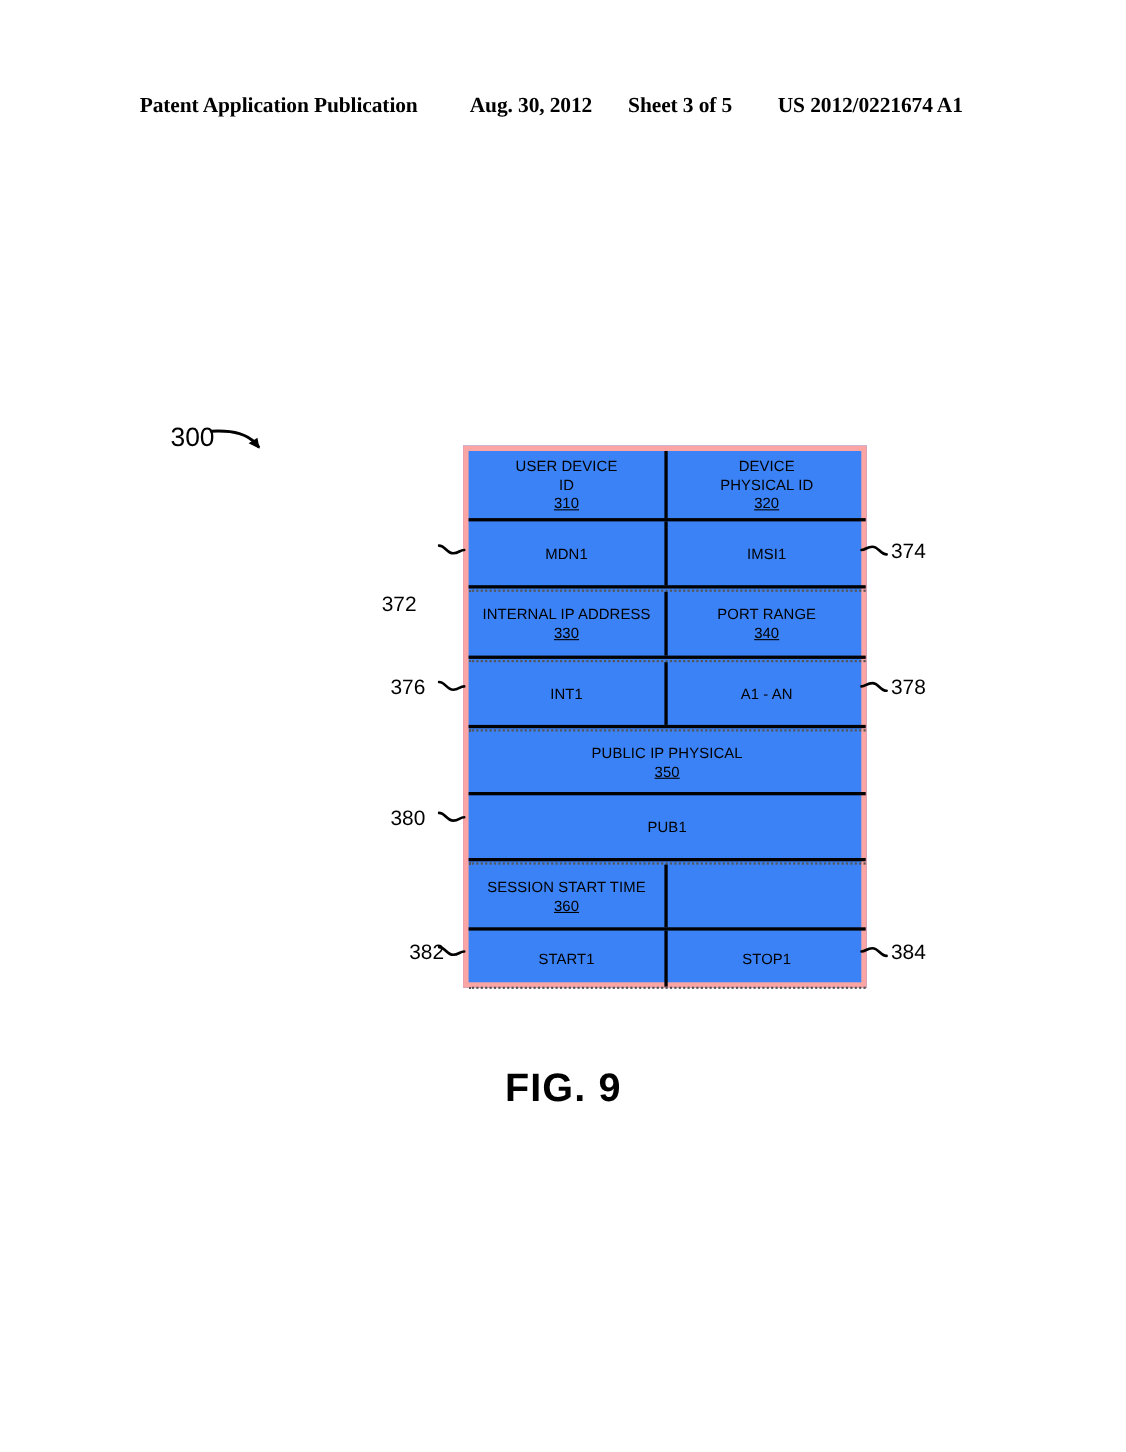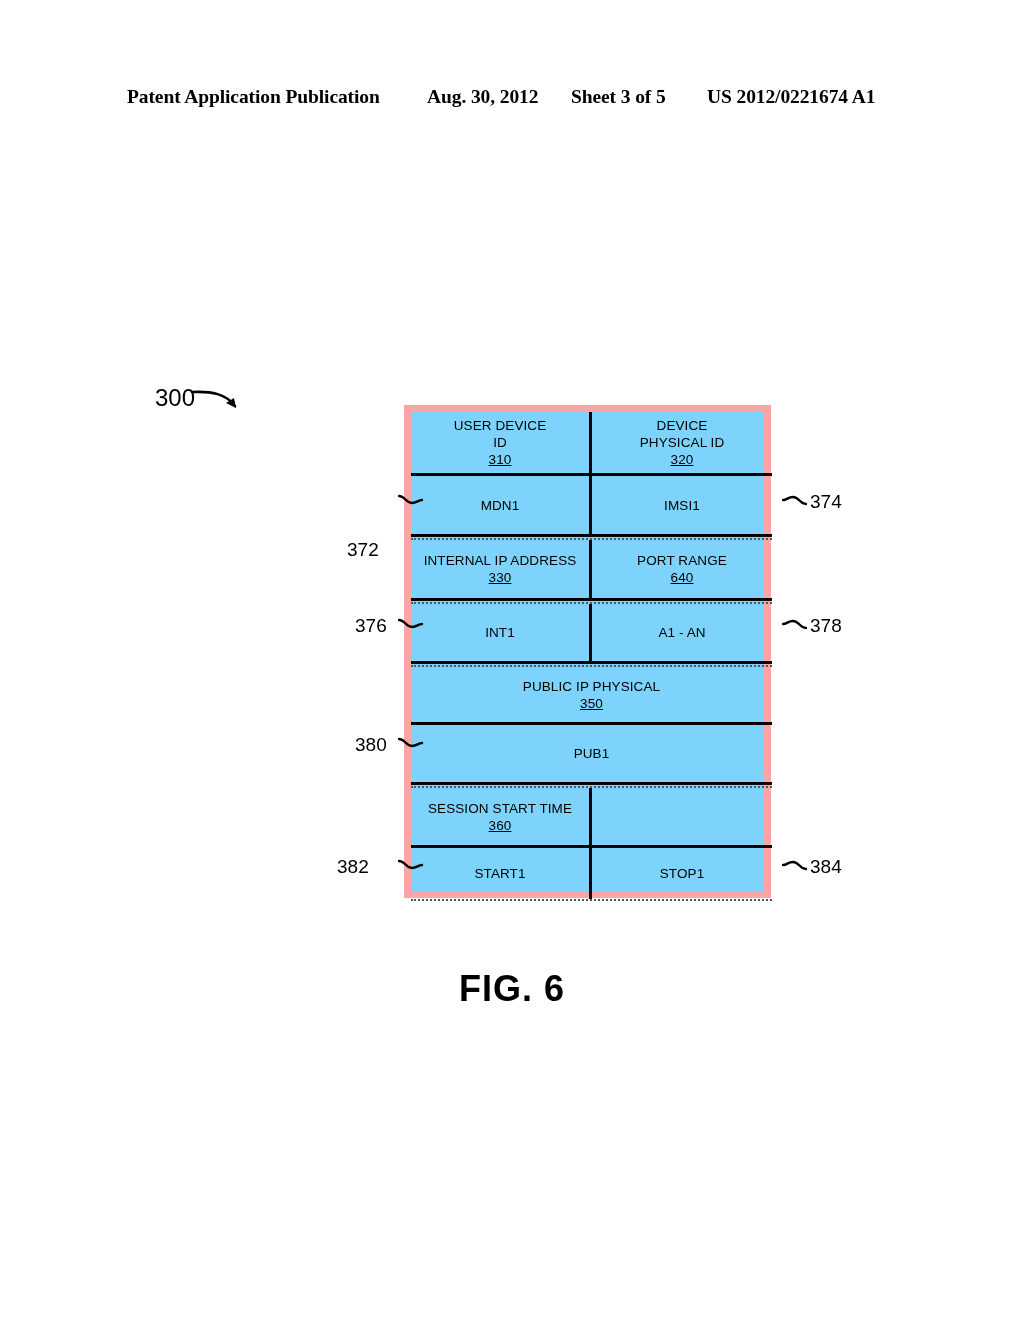--- a/index.html
+++ b/index.html
@@ -53,27 +53,27 @@
   }
   #arrow-300 {
     position: absolute;
     left: 190px;
     top: 382px;
   }
 
   
   #data-table {
     position: absolute;
-    left: 404px;
+    left: 421px;
     top: 405px;
     width: 367px;
     height: 493px;
     box-sizing: border-box;
-    border: 7px solid #fca5a5;
-    background: #7dd3fc;
+    border: 5px solid #fca5a5;
+    background: #3b82f6;
   }
   .trow {
     position: absolute;
     left: 0;
     width: 361px;
     box-sizing: border-box;
     display: flex;
   }
   .tcell {
     box-sizing: border-box;
@@ -176,21 +176,21 @@
     <div class="hr-solid" style="top:122px;"></div>
     <div class="hr-dotted" style="top:126px;"></div>
 
     <div class="trow" style="top:128px; height:58px;">
       <div class="tcell left vdiv">
         <span>INTERNAL IP ADDRESS</span>
         <span class="num-underline">330</span>
       </div>
       <div class="tcell right">
         <span>PORT RANGE</span>
-        <span class="num-underline">640</span>
+        <span class="num-underline">340</span>
       </div>
     </div>
     <div class="hr-solid" style="top:186px;"></div>
     <div class="hr-dotted" style="top:190px;"></div>
 
     <div class="trow" style="top:192px; height:57px;">
       <div class="tcell left vdiv">
         <span>INT1</span>
       </div>
       <div class="tcell right">
@@ -244,35 +244,35 @@
   <span class="ref-label" style="left:355px; top:615px;">376</span>
   <svg class="squiggle" style="left:398px; top:612px;" width="26" height="24" viewBox="0 0 26 24">
     <path d="M1,8 C7,8 8,15 14,15 C19,15 20,12 24,12" stroke="#000" stroke-width="2.4" fill="none" stroke-linecap="round"></path>
   </svg>
 
   <span class="ref-label" style="left:355px; top:734px;">380</span>
   <svg class="squiggle" style="left:398px; top:731px;" width="26" height="24" viewBox="0 0 26 24">
     <path d="M1,8 C7,8 8,15 14,15 C19,15 20,12 24,12" stroke="#000" stroke-width="2.4" fill="none" stroke-linecap="round"></path>
   </svg>
 
-  <span class="ref-label" style="left:337px; top:856px;">382</span>
+  <span class="ref-label" style="left:372px; top:856px;">382</span>
   <svg class="squiggle" style="left:398px; top:853px;" width="26" height="24" viewBox="0 0 26 24">
     <path d="M1,8 C7,8 8,15 14,15 C19,15 20,12 24,12" stroke="#000" stroke-width="2.4" fill="none" stroke-linecap="round"></path>
   </svg>
 
   <svg class="squiggle" style="left:782px; top:488px;" width="26" height="24" viewBox="0 0 26 24">
     <path d="M1,12 C5,12 6,9 11,9 C17,9 18,16 24,16" stroke="#000" stroke-width="2.4" fill="none" stroke-linecap="round"></path>
   </svg>
   <span class="ref-label" style="left:810px; top:491px;">374</span>
 
   <svg class="squiggle" style="left:782px; top:612px;" width="26" height="24" viewBox="0 0 26 24">
     <path d="M1,12 C5,12 6,9 11,9 C17,9 18,16 24,16" stroke="#000" stroke-width="2.4" fill="none" stroke-linecap="round"></path>
   </svg>
   <span class="ref-label" style="left:810px; top:615px;">378</span>
 
   <svg class="squiggle" style="left:782px; top:853px;" width="26" height="24" viewBox="0 0 26 24">
     <path d="M1,12 C5,12 6,9 11,9 C17,9 18,16 24,16" stroke="#000" stroke-width="2.4" fill="none" stroke-linecap="round"></path>
   </svg>
   <span class="ref-label" style="left:810px; top:856px;">384</span>
 
-  <div id="fig-caption">FIG. 6</div>
+  <div id="fig-caption">FIG. 9</div>
 
 </div>
 
 </body></html>

